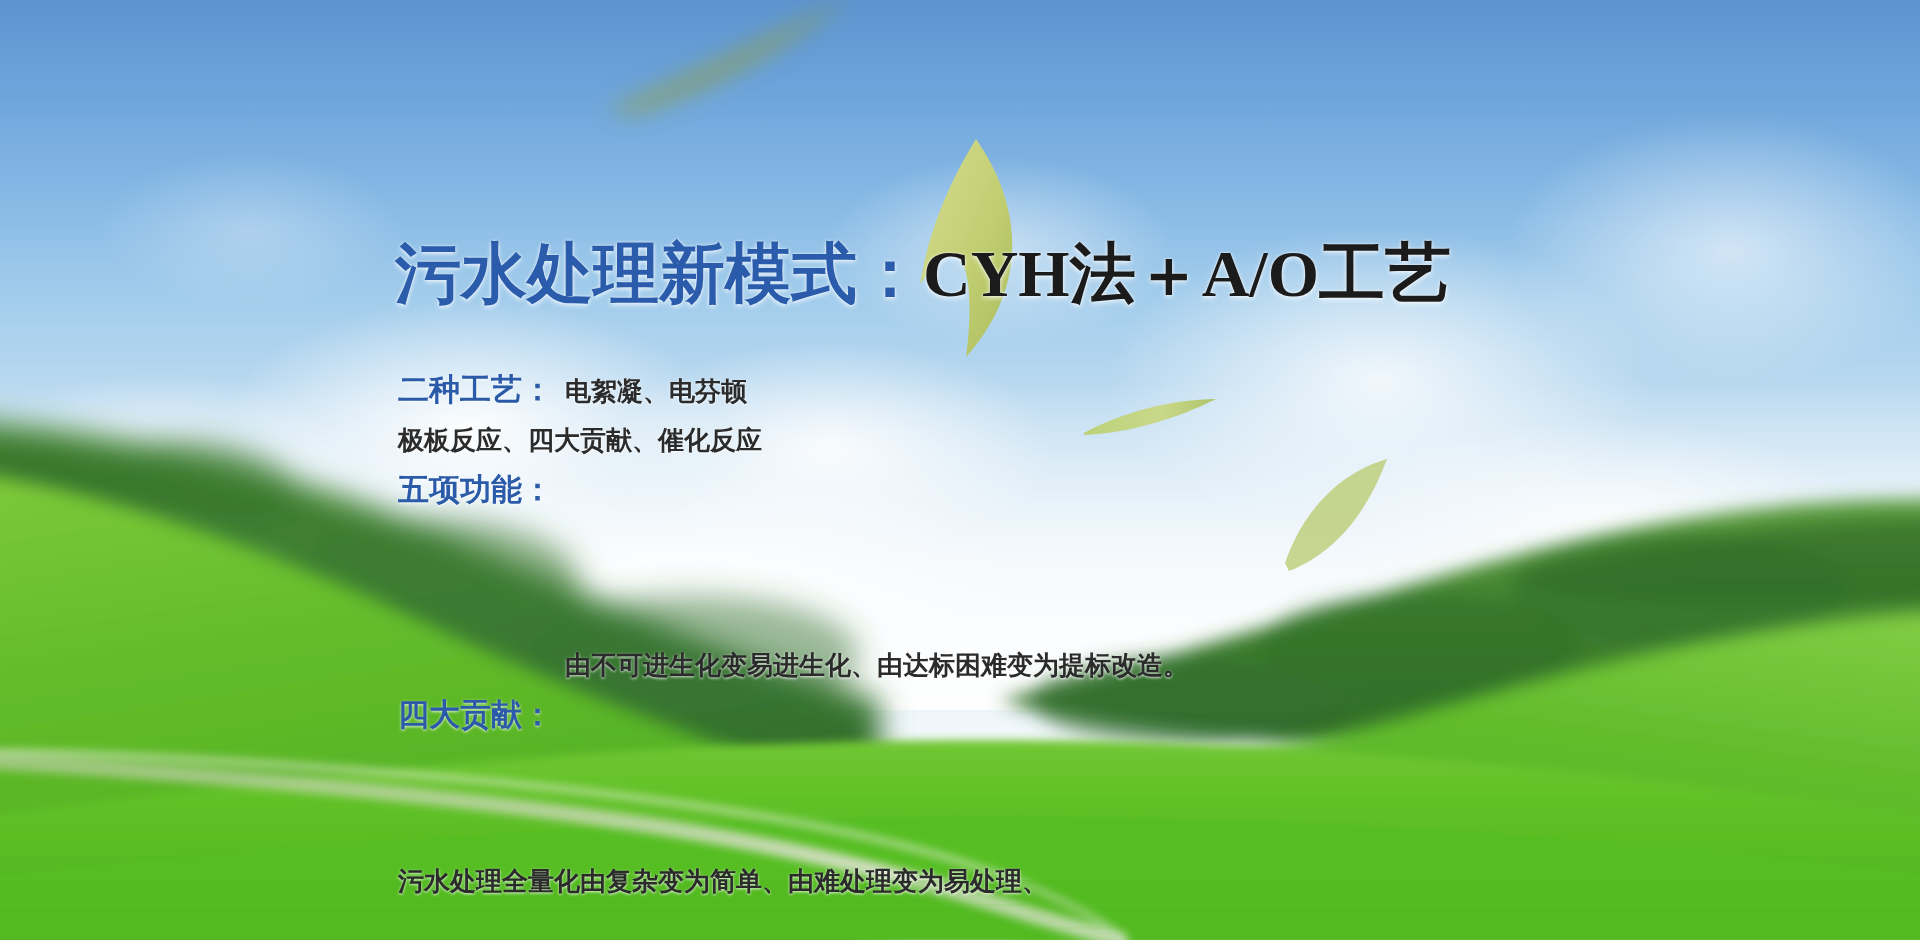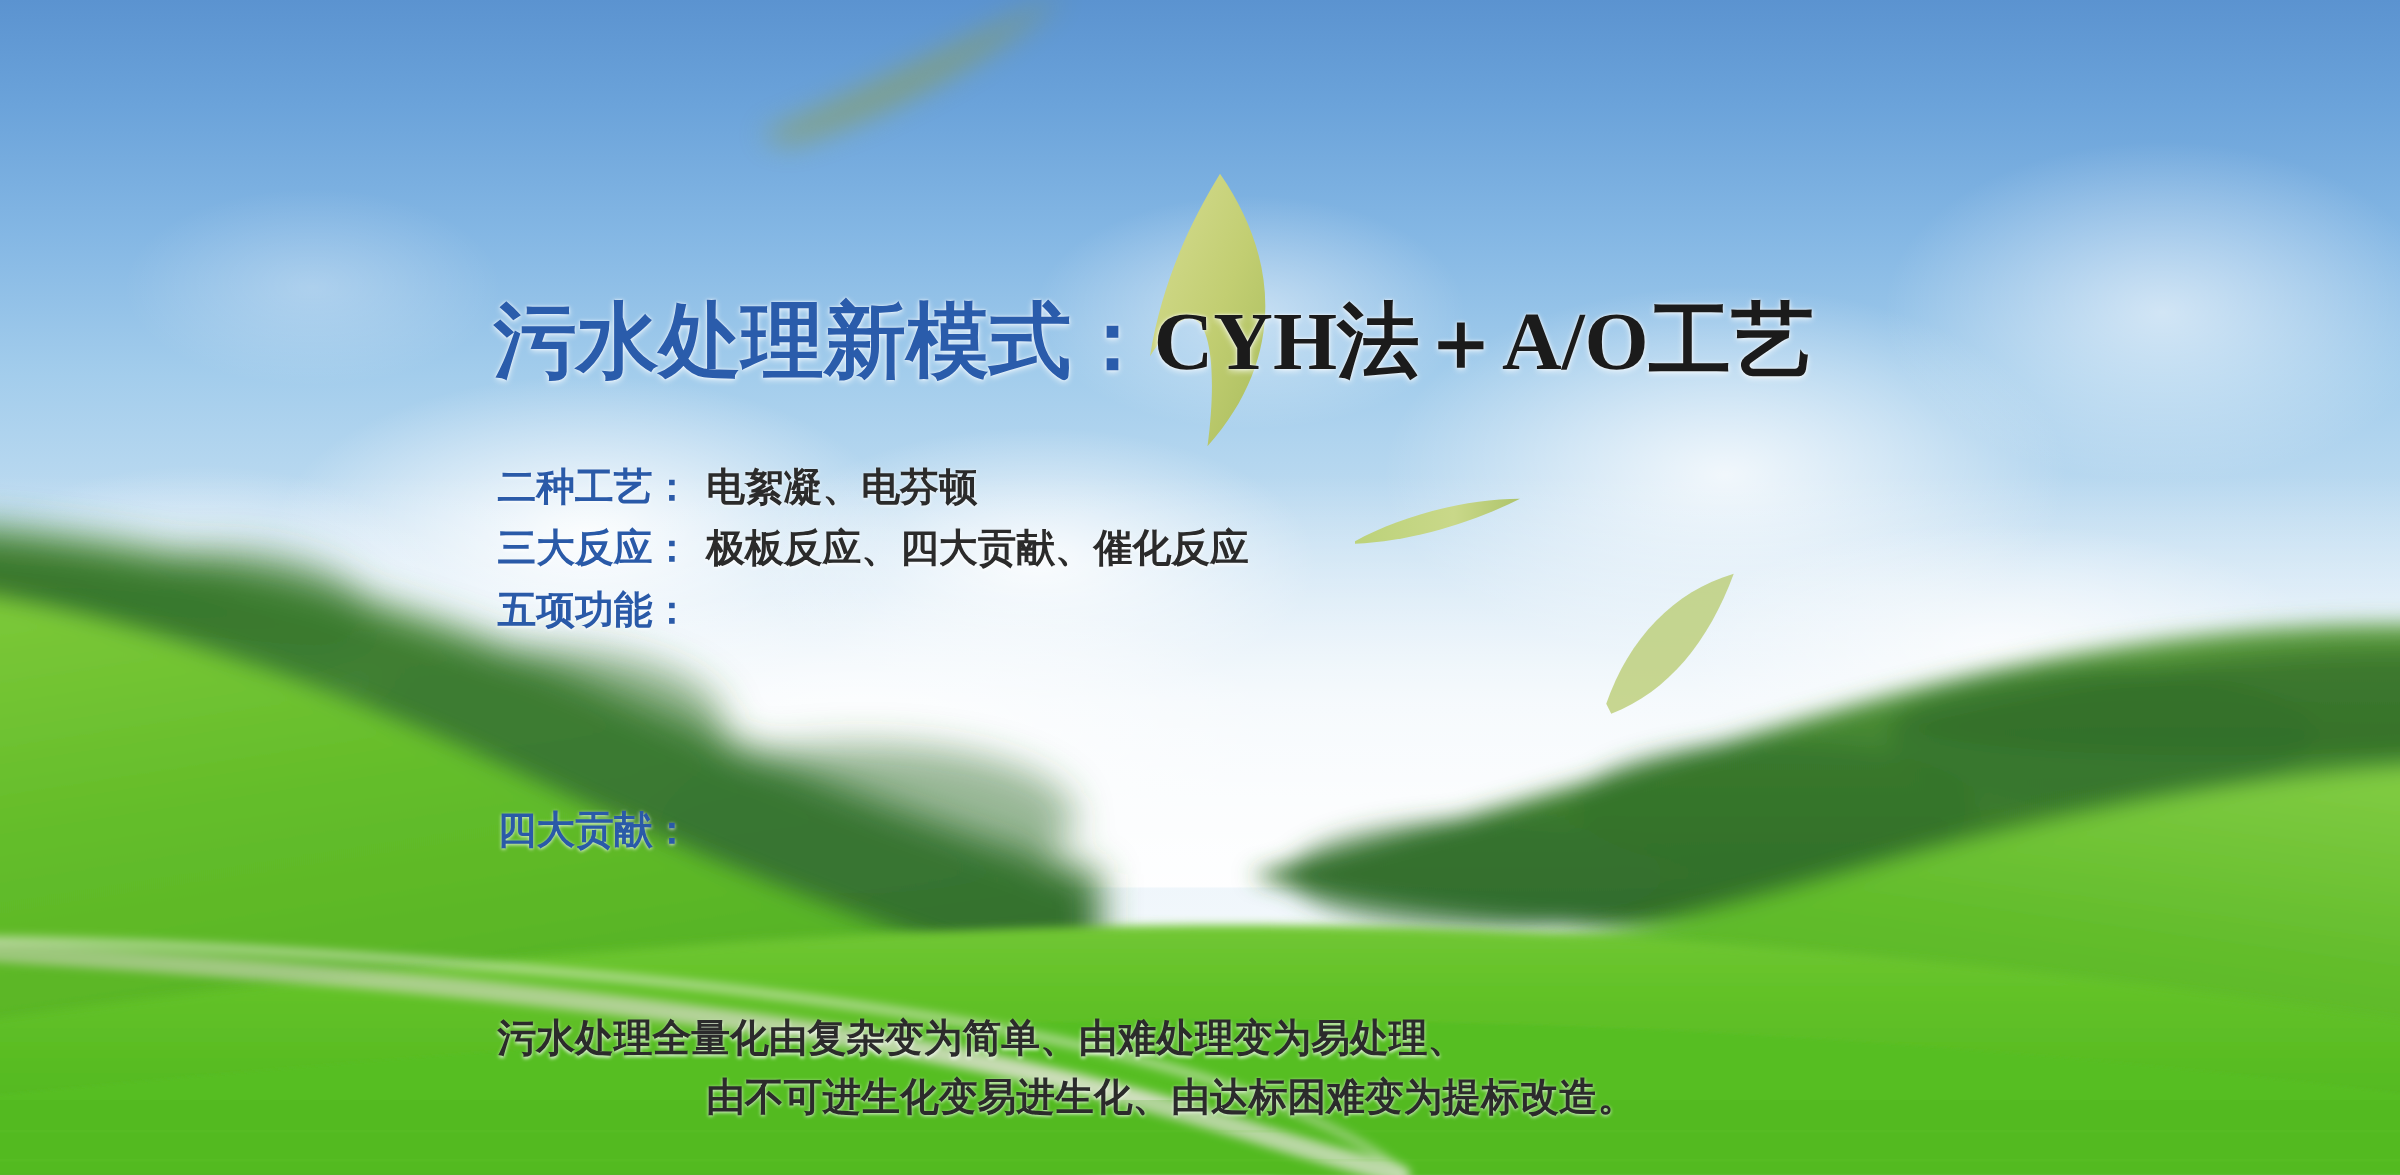--- a/index.html
+++ b/index.html
@@ -116,21 +116,21 @@
     font-size: 31px;
     font-weight: 700;
     line-height: 47px;
     letter-spacing: 0px;
     white-space: nowrap;
     font-family: "Liberation Serif", "DejaVu Serif", serif;
     text-shadow: 0 1px 3px rgba(255,255,255,0.85);
   }
   .row-text {
     color: #2b2b2b;
-    font-size: 31px;
+    font-size: 26px;
     font-weight: 700;
     line-height: 47px;
     letter-spacing: 0px;
     white-space: nowrap;
     font-family: "Liberation Serif", "DejaVu Serif", serif;
     text-shadow: 0 1px 3px rgba(255,255,255,0.85);
   }
   .row-text.indent { margin-left: 167px; }
   .gap-sm { height: 9px; }
 </style>
@@ -282,34 +282,33 @@
     </div>
 
     <div class="rows">
 
       <div class="row">
         <div class="row-label">二种工艺：</div>
         <div class="row-text">电絮凝、电芬顿</div>
       </div>
 
       <div class="row">
-        <div class="row-label">三大反应：</div>
         <div class="row-text">极板反应、四大贡献、催化反应</div>
       </div>
 
       <div class="row tight">
         <div class="row-label">五项功能：</div>
       </div>
 
       <div class="gap-sm"></div>
 
+      <div class="row">
+        <div class="row-text indent">由不可进生化变易进生化、由达标困难变为提标改造。</div>
+      </div>
       <div class="row tight">
         <div class="row-label">四大贡献：</div>
         <div class="row-text">污水处理全量化由复杂变为简单、由难处理变为易处理、</div>
       </div>
-      <div class="row">
-        <div class="row-text indent">由不可进生化变易进生化、由达标困难变为提标改造。</div>
-      </div>
 
     </div>
   </div>
 
 </div>
 
 </body></html>

